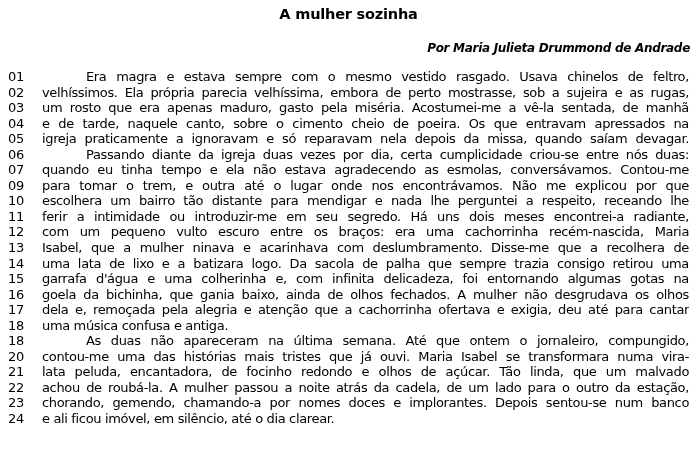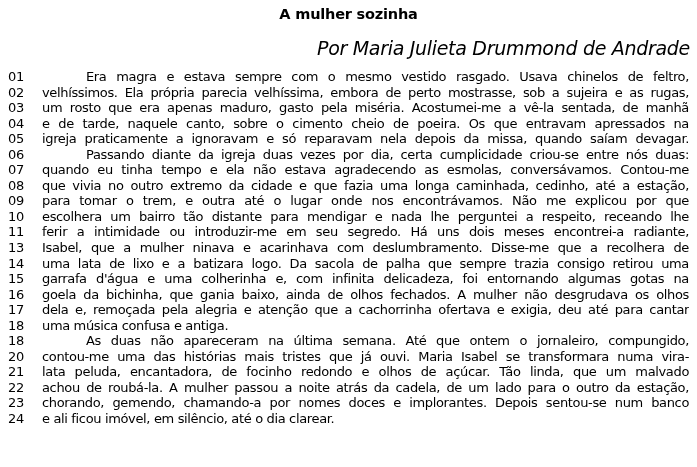--- a/index.html
+++ b/index.html
@@ -24,23 +24,24 @@
       font-weight: bold;
       font-size: 14.5px;
       line-height: 18px;
       letter-spacing: -0.2px;
     }
     .author {
       position: absolute;
       top: 39px;
       right: 7px;
       font-style: italic;
-      font-size: 19px;
+      font-size: 12px;
       line-height: 18px;
       letter-spacing: -0.3px;
+      font-weight: bold;
     }
     .body-lines {
       position: absolute;
       top: 69px;
       left: 0;
       width: 641px;
     }
     .line {
       position: relative;
       height: 15.55px;
@@ -103,34 +104,34 @@
       </div>
       <div class="line">
         <span class="line-num">06</span>
         <span class="line-text indent" style="word-spacing: 3.5613px; text-align: right; text-align-last: left;">Passando diante da igreja duas vezes por dia, certa cumplicidade criou-se entre nós duas:</span>
       </div>
       <div class="line">
         <span class="line-num">07</span>
         <span class="line-text" style="word-spacing: 4.68099px; text-align: left; text-align-last: left;">quando eu tinha tempo e ela não estava agradecendo as esmolas, conversávamos. Contou-me</span>
       </div>
       <div class="line">
-        <span class="line-num">08</span>
-        <span class="line-text" style="word-spacing: 3.12695px; text-align: left; text-align-last: left;">que vivia no outro extremo da cidade e que fazia uma longa caminhada, cedinho, até a estação,</span>
-      </div>
-      <div class="line">
         <span class="line-num">09</span>
         <span class="line-text" style="word-spacing: 5.45508px; text-align: left; text-align-last: left;">para tomar o trem, e outra até o lugar onde nos encontrávamos. Não me explicou por que</span>
       </div>
       <div class="line">
         <span class="line-num">10</span>
         <span class="line-text" style="word-spacing: 4.65402px; text-align: left; text-align-last: left;">escolhera um bairro tão distante para mendigar e nada lhe perguntei a respeito, receando lhe</span>
       </div>
       <div class="line">
         <span class="line-num">11</span>
         <span class="line-text" style="word-spacing: 5.82812px; text-align: left; text-align-last: left;">ferir a intimidade ou introduzir-me em seu segredo. Há uns dois meses encontrei-a radiante,</span>
+      </div>
+      <div class="line">
+        <span class="line-num">12</span>
+        <span class="line-text" style="word-spacing: 7.16276px; text-align: left; text-align-last: left;">com um pequeno vulto escuro entre os braços: era uma cachorrinha recém-nascida, Maria</span>
       </div>
       <div class="line">
         <span class="line-num">13</span>
         <span class="line-text" style="word-spacing: 5.0637px; text-align: right; text-align-last: left;">Isabel, que a mulher ninava e acarinhava com deslumbramento. Disse-me que a recolhera de</span>
       </div>
       <div class="line">
         <span class="line-num">14</span>
         <span class="line-text" style="word-spacing: 4.26471px; text-align: left; text-align-last: left;">uma lata de lixo e a batizara logo. Da sacola de palha que sempre trazia consigo retirou uma</span>
       </div>
       <div class="line">

